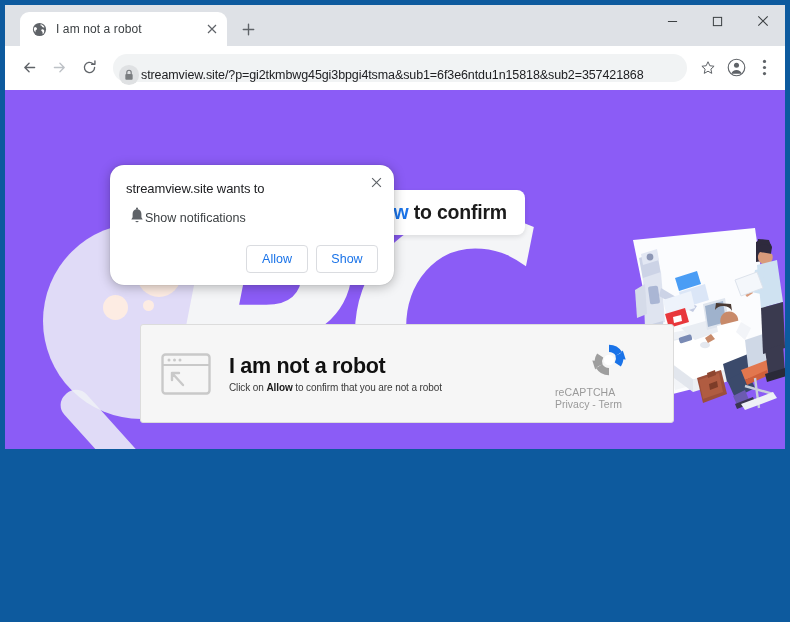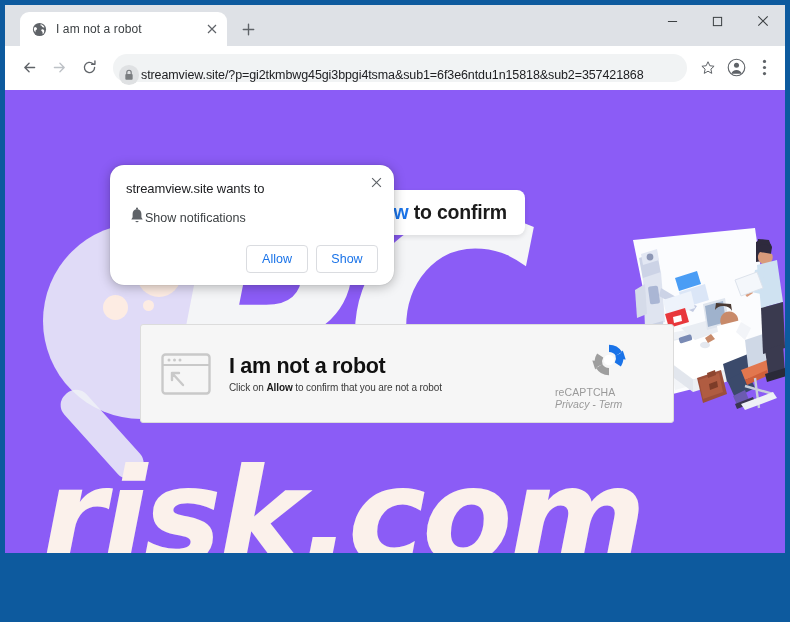--- a/index.html
+++ b/index.html
@@ -17,21 +17,21 @@
     width: 790px;
     height: 622px;
     background: #0d5a9e;
     padding: 5px;
   }
 
   
   .browser {
     position: relative;
     width: 780px;
-    height: 548px;
+    height: 444px;
     background: #ffffff;
     overflow: hidden;
     display: flex;
     flex-direction: column;
   }
 
   
   .tabstrip {
     position: relative;
     height: 41px;
@@ -291,21 +291,20 @@
   .recaptcha-name {
     font-size: 10.5px;
     color: #9a9a9a;
     letter-spacing: .1px;
   }
   .recaptcha-links {
     font-size: 10.5px;
     color: #9a9a9a;
     white-space: nowrap;
     overflow: hidden;
-    font-style: italic;
   }
 
   
   .perm-popup {
     position: absolute;
     left: 105px; top: 75px;
     width: 284px;
     background: #ffffff;
     border-radius: 14px;
     box-shadow: 0 2px 12px rgba(0,0,0,.28), 0 0 1px rgba(0,0,0,.25);

